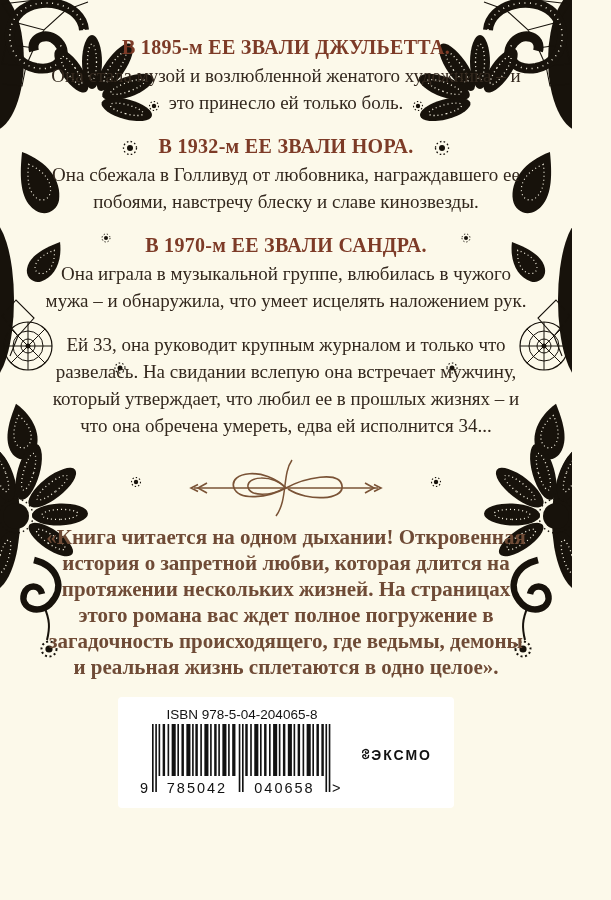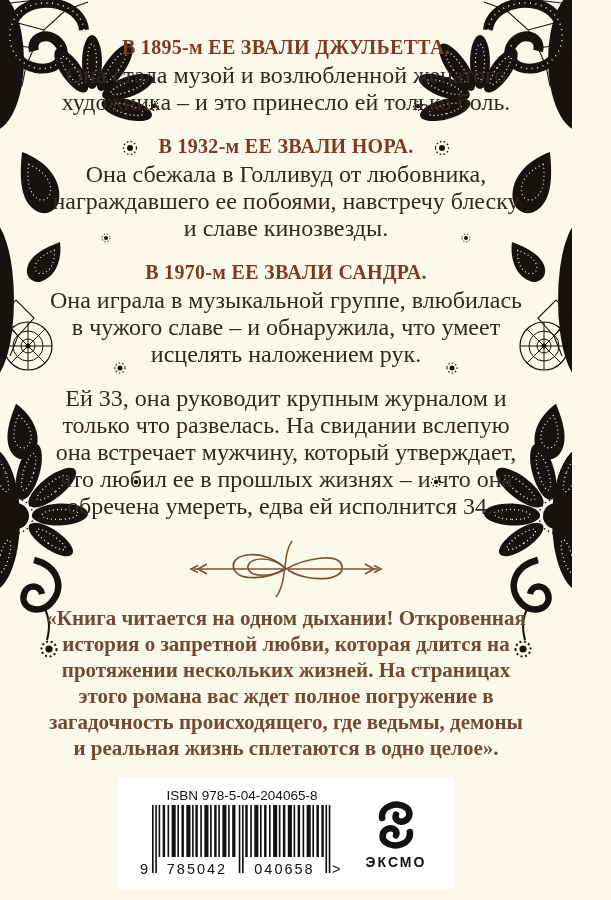--- a/index.html
+++ b/index.html
@@ -14,21 +14,21 @@
   .lace.right{right:0;transform:scaleX(-1);}
   .content{
     position:relative;z-index:1;width:484px;margin:0 auto;
     padding-top:34px;text-align:center;
   }
   .section{margin-bottom:17px;}
   .section h2{
     margin:0 0 2px 0;font-size:20px;line-height:26px;font-weight:bold;
     color:#7d3b27;letter-spacing:.3px;
   }
-  .section p{margin:0;font-size:24px;line-height:27px;color:#33281e;}
+  .section p{margin:0;font-size:19px;line-height:27px;color:#33281e;}
   .divider-wrap{margin:0 auto;height:62px;}
   .quote p{
     margin:6px 0 0 0;font-weight:bold;color:#6f4b36;
     font-size:21px;line-height:26px;
   }
   .reviewer{
     margin-top:16px;font-weight:bold;color:#6b4730;
     font-size:17px;letter-spacing:1.6px;
   }
   .barcode-box{
@@ -41,21 +41,21 @@
     font-family:"Liberation Sans","DejaVu Sans",sans-serif;
     font-size:13.5px;color:#121212;margin-bottom:2px;white-space:nowrap;
   }
   .bc{position:relative;width:204px;height:76px;font-family:"Liberation Sans","DejaVu Sans",sans-serif;}
   .bc svg{position:absolute;left:12px;top:0;}
   .bc .digit{position:absolute;top:56px;font-size:14.5px;color:#121212;letter-spacing:2px;}
   .d9{left:0;}
   .dg1{left:18px;width:78px;text-align:center;}
   .dg2{left:105px;width:79px;}
   .dgt{left:192px;letter-spacing:0;}
-  .logo-col{display:flex;flex-direction:column;align-items:center;width:72px;}
+  .logo-col{display:flex;flex-direction:row;align-items:center;width:72px;}
   .logo-text{
     font-family:"Liberation Sans","DejaVu Sans",sans-serif;font-weight:bold;
     font-size:14px;letter-spacing:2px;color:#121212;margin-top:3px;
   }
 </style>
 </head>
 <body>
 
 <div class="page">
 
@@ -177,21 +177,21 @@
       <p>Она стала музой и возлюбленной женатого художника – и это принесло ей только боль.</p>
     </div>
 
     <div class="section">
       <h2>В 1932-м ЕЕ ЗВАЛИ НОРА.</h2>
       <p>Она сбежала в Голливуд от любовника, награждавшего ее побоями, навстречу блеску и славе кинозвезды.</p>
     </div>
 
     <div class="section">
       <h2>В 1970-м ЕЕ ЗВАЛИ САНДРА.</h2>
-      <p>Она играла в музыкальной группе, влюбилась в чужого славе – и обнаружила, что умеет исцелять наложением рук.</p>
+      <p>Она играла в музыкальной группе, влюбилась в чужого мужа – и обнаружила, что умеет исцелять наложением рук.</p>
     </div>
 
     <div class="section">
       <p>Ей 33, она руководит крупным журналом и только что развелась. На свидании вслепую она встречает мужчину, который утверждает, что любил ее в прошлых жизнях – и что она обречена умереть, едва ей исполнится 34...</p>
     </div>
 
     <div class="divider-wrap">
       <svg width="220" height="62" viewBox="0 0 220 62" fill="none" stroke="#7a5336">
         <path d="M18 32 H202" stroke-width="1.6"></path>
         <path d="M31 27 l-9 5 l9 5 M22 28.5 l-7 3.5 l7 3.5" stroke-width="1.6"></path>

